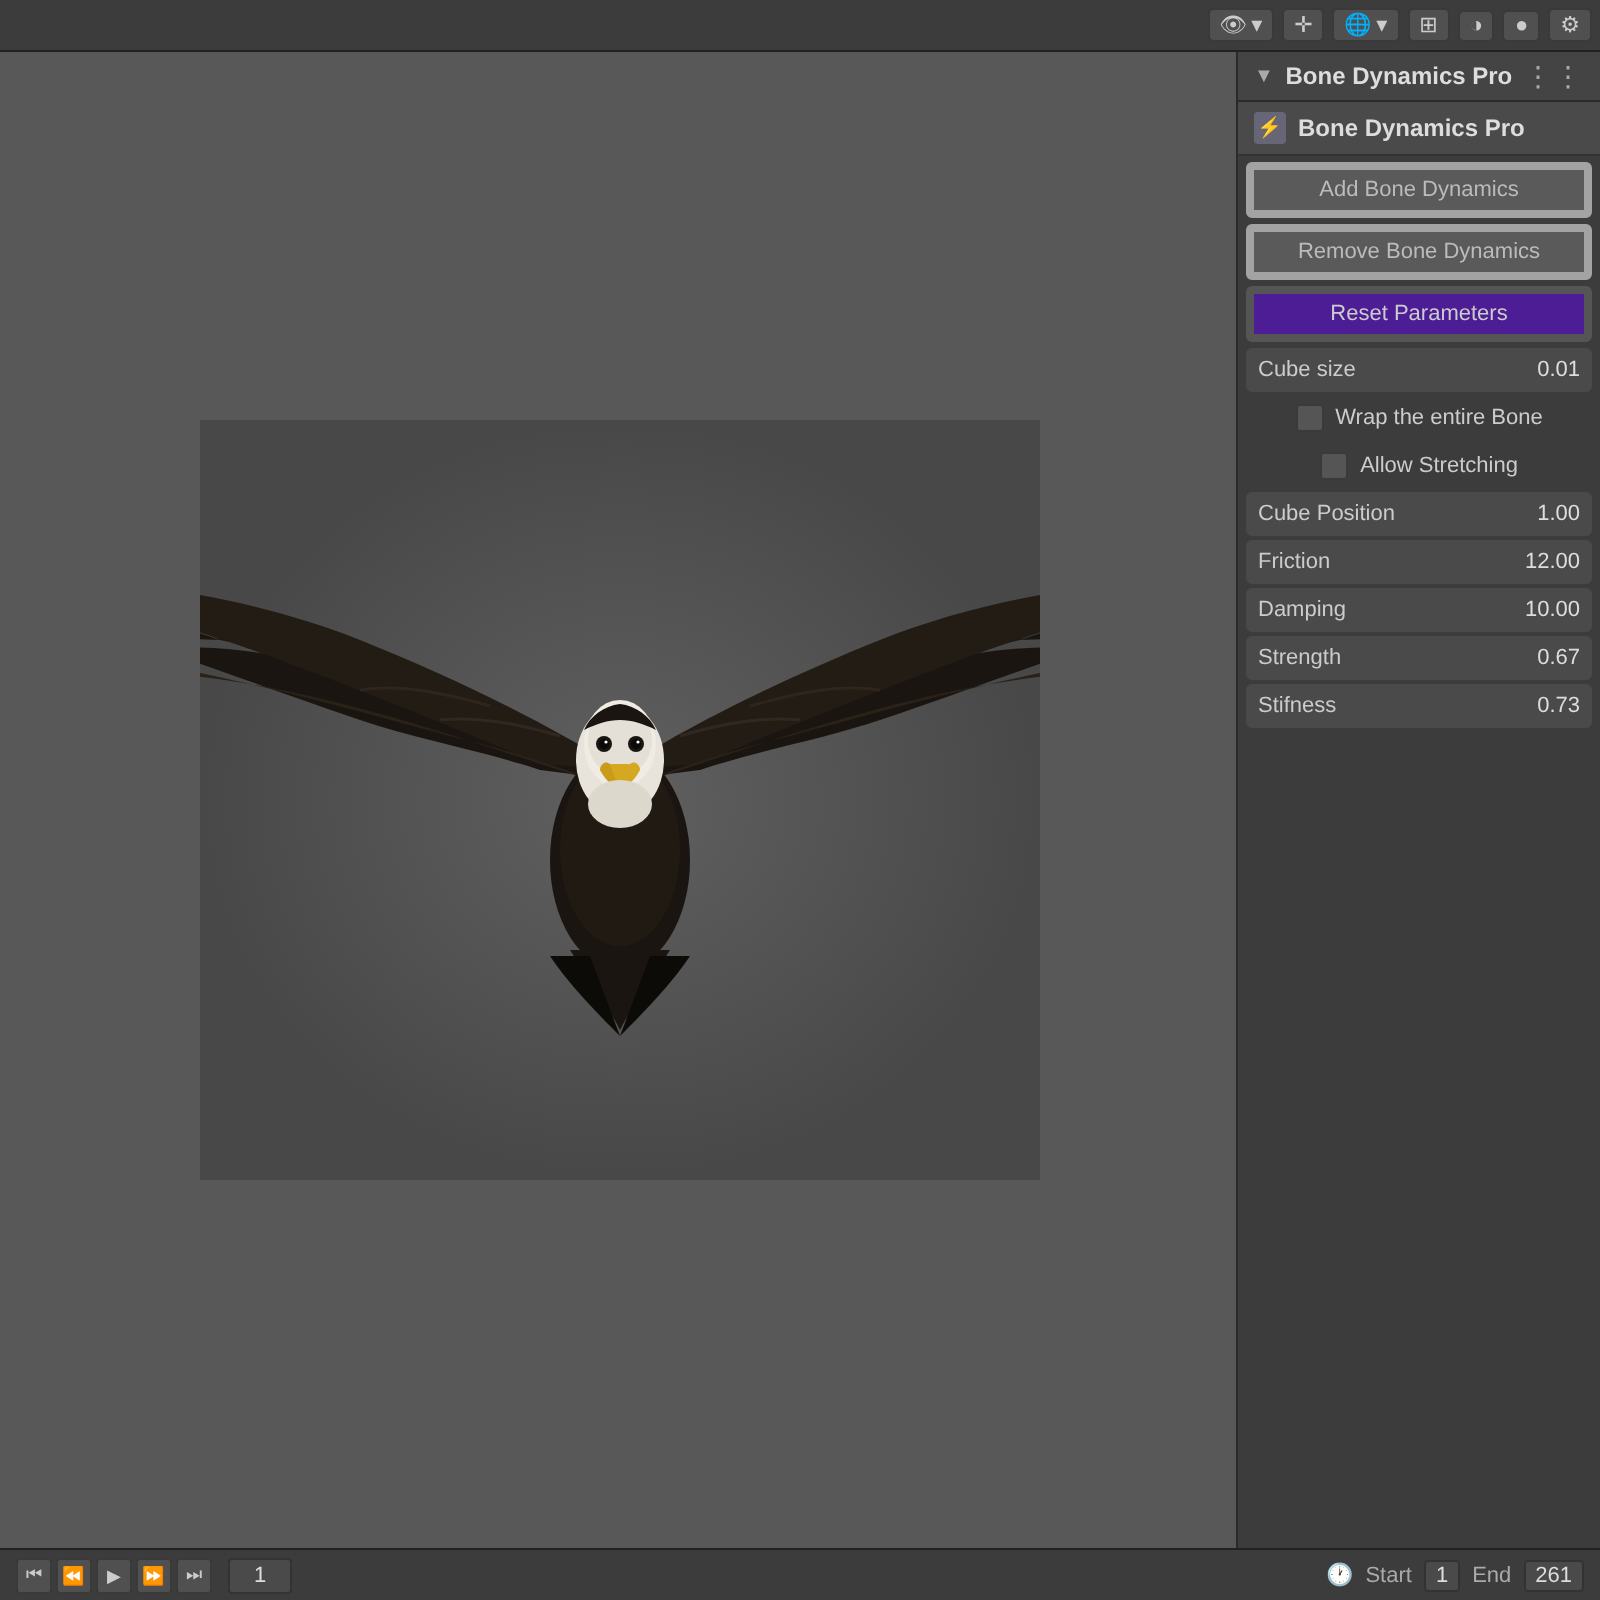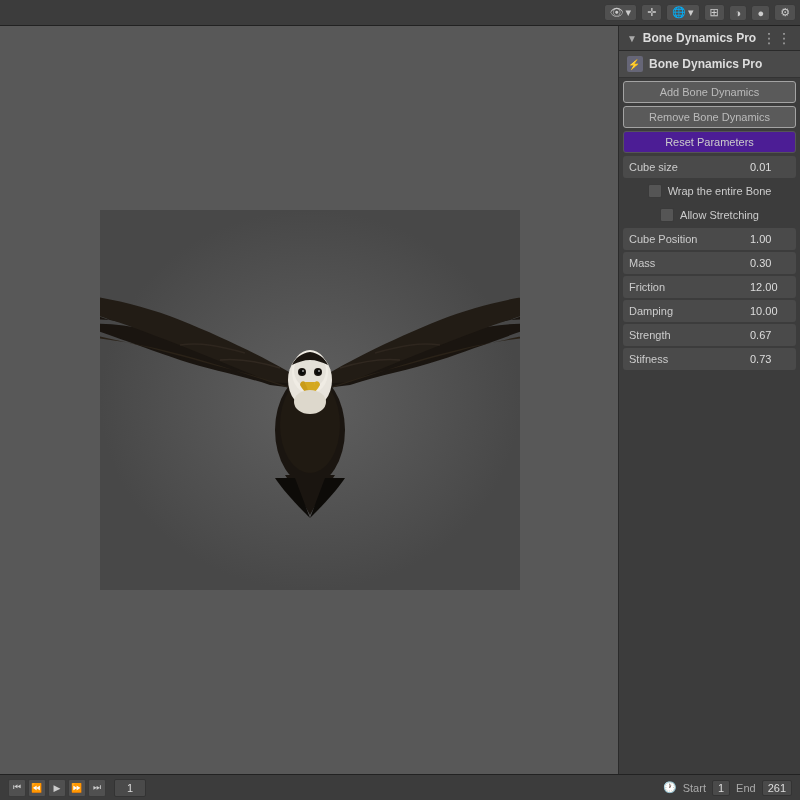--- a/index.html
+++ b/index.html
@@ -125,21 +125,21 @@
       font-size: 12px;
       font-weight: bold;
     }
 
     
     .panel-btn {
       display: block;
       width: calc(100% - 8px);
       margin: 3px 4px;
       background: #5a5a5a;
-      border: 1px solid #a3a3a3;
+      border: 4px solid #a3a3a3;
       border-radius: 3px;
       color: #bbb;
       font-size: 11px;
       padding: 4px 6px;
       cursor: pointer;
       text-align: center;
     }
     .panel-btn.highlight {
       background: #4c1d95;
       border-color: #555;
@@ -160,20 +160,21 @@
 
     .field-label {
       color: #ccc;
       font-size: 11px;
       flex: 1;
     }
 
     .field-value {
       color: #ddd;
       font-size: 11px;
+      text-align: right;
       min-width: 40px;
     }
 
     
     .checkbox-row {
       display: flex;
       align-items: center;
       margin: 2px 4px;
       height: 22px;
       padding: 0 4px;
@@ -435,24 +436,20 @@
 
       <div class="checkbox-row">
         <div class="checkbox-box"></div>
         <span class="checkbox-label">Allow Stretching</span>
       </div>
 
       <div id="fields-container">
       <div class="field-row">
             <span class="field-label">Cube Position</span>
             <span class="field-value">1.00</span>
-          </div>
-          <div class="field-row">
-            <span class="field-label">Mass</span>
-            <span class="field-value">0.30</span>
           </div>
           <div class="field-row">
             <span class="field-label">Friction</span>
             <span class="field-value">12.00</span>
           </div>
           <div class="field-row">
             <span class="field-label">Damping</span>
             <span class="field-value">10.00</span>
           </div>
           <div class="field-row">

